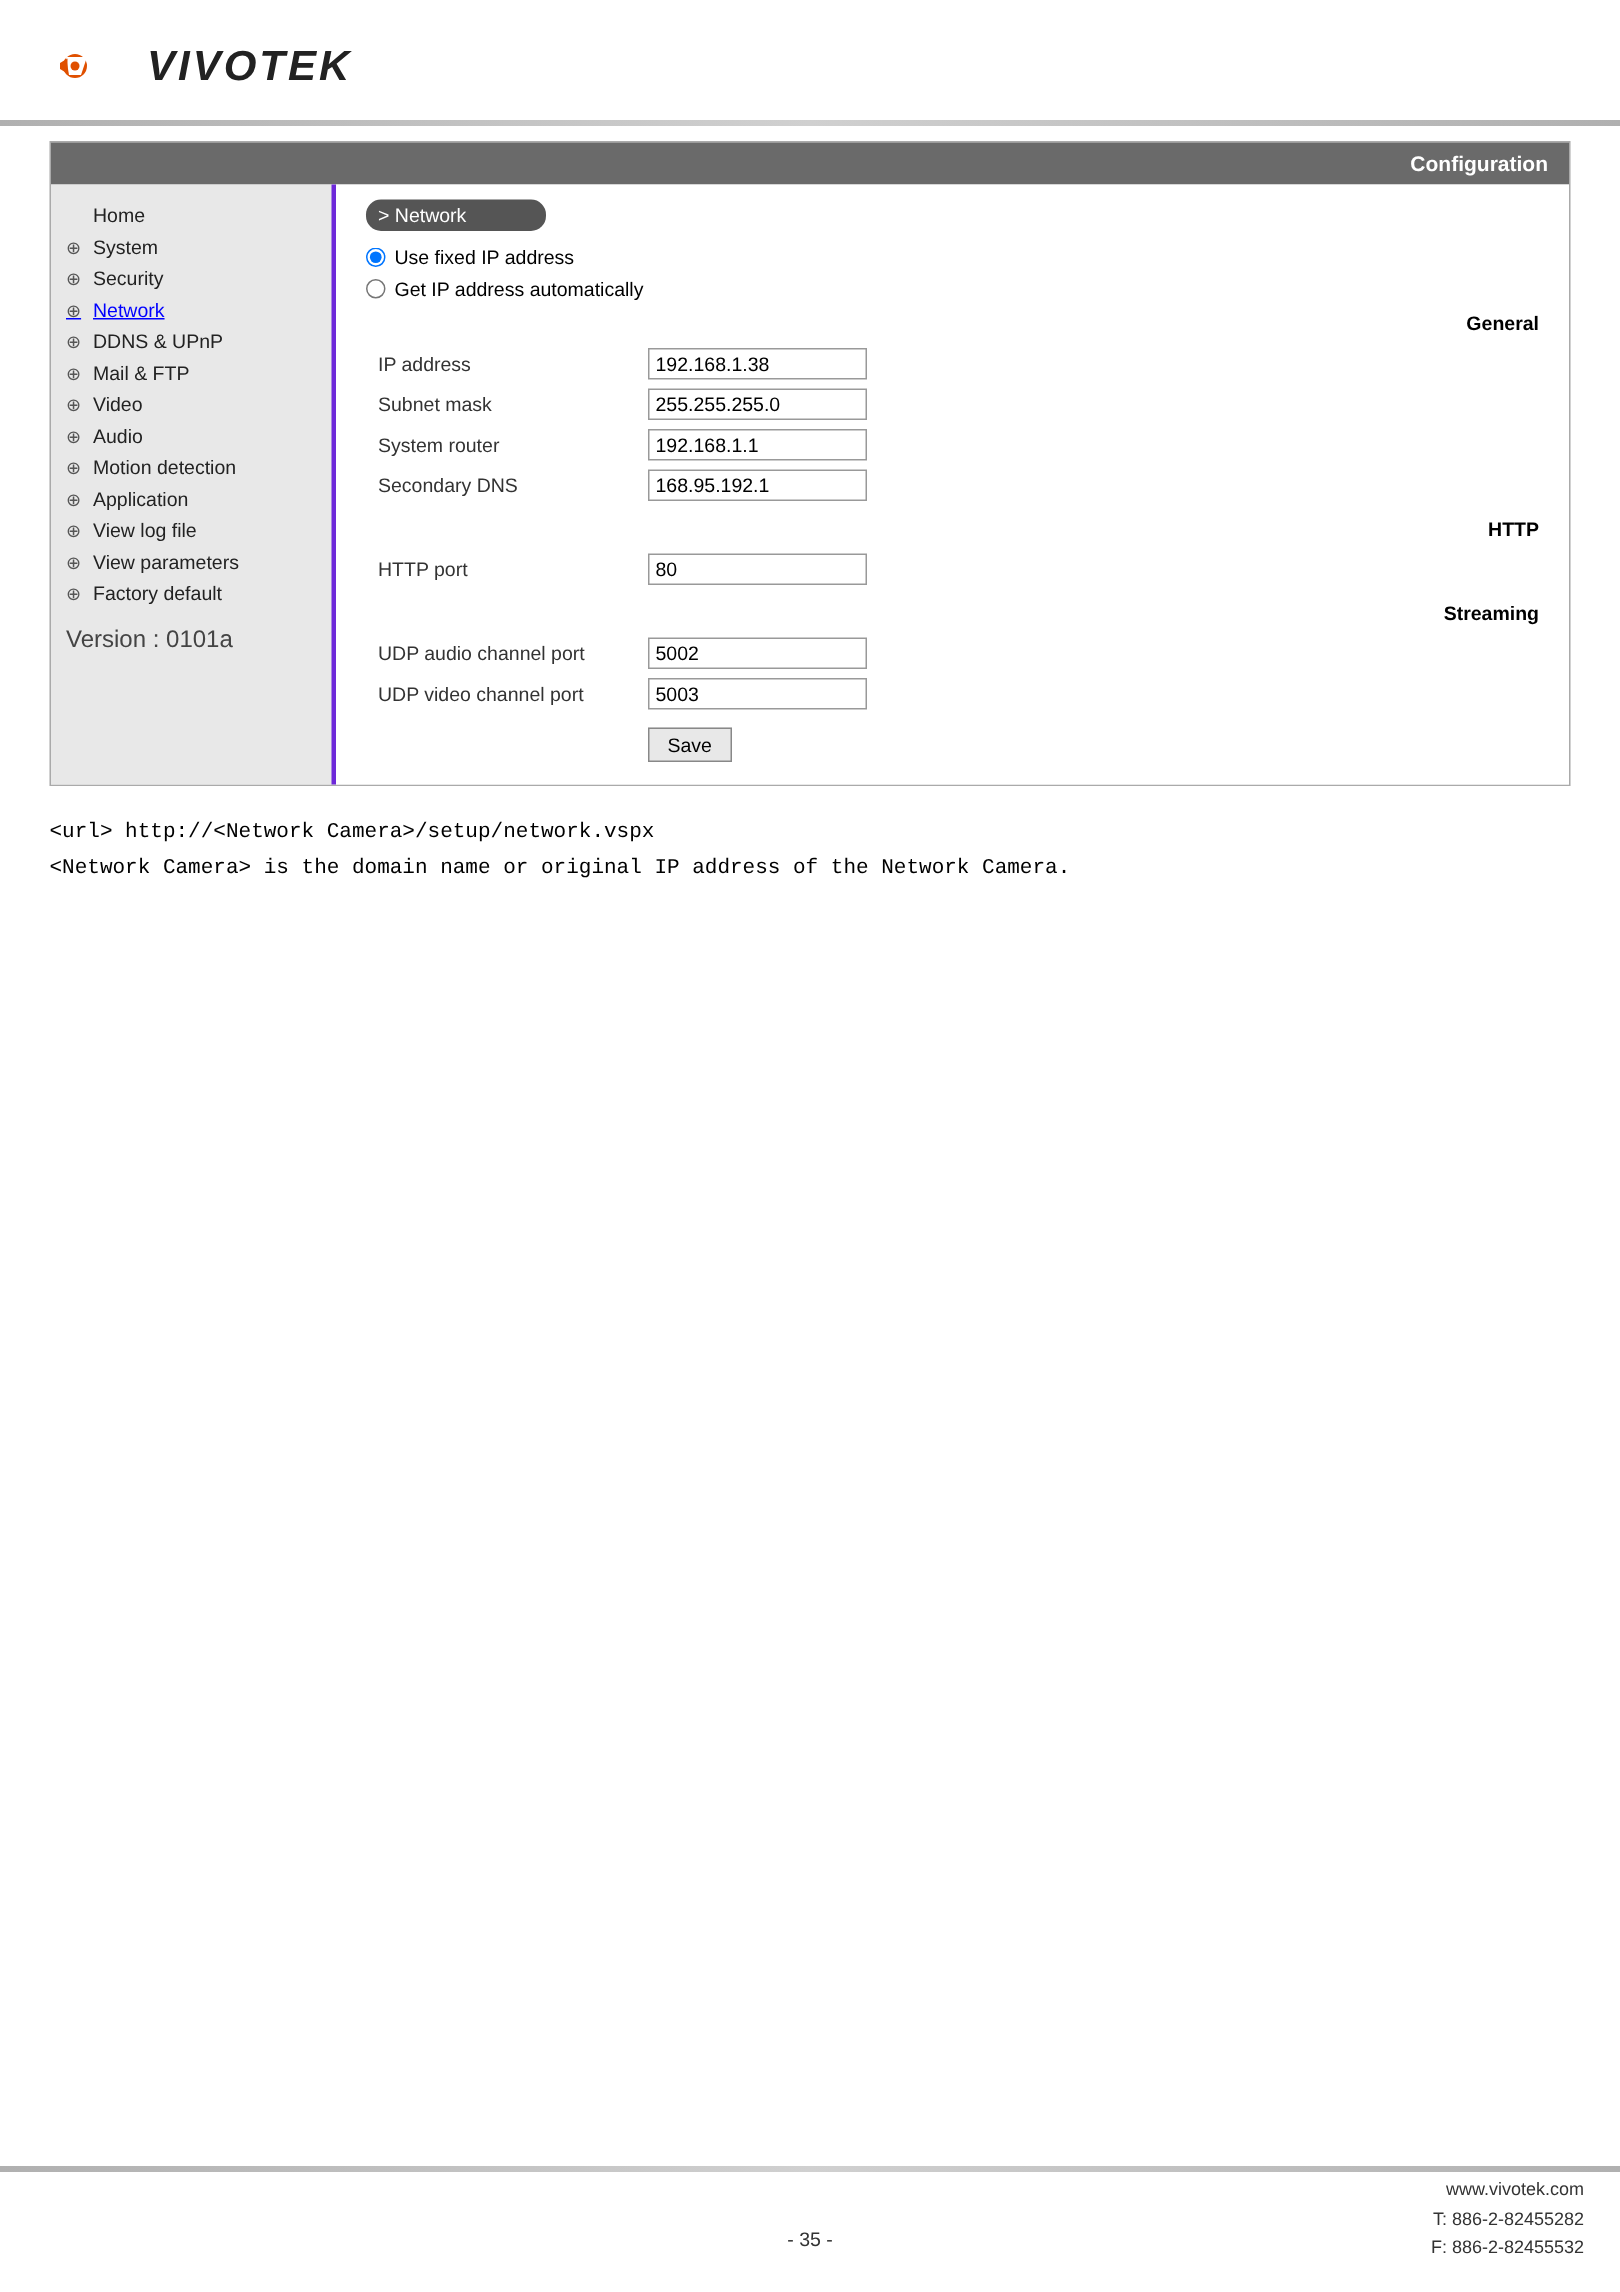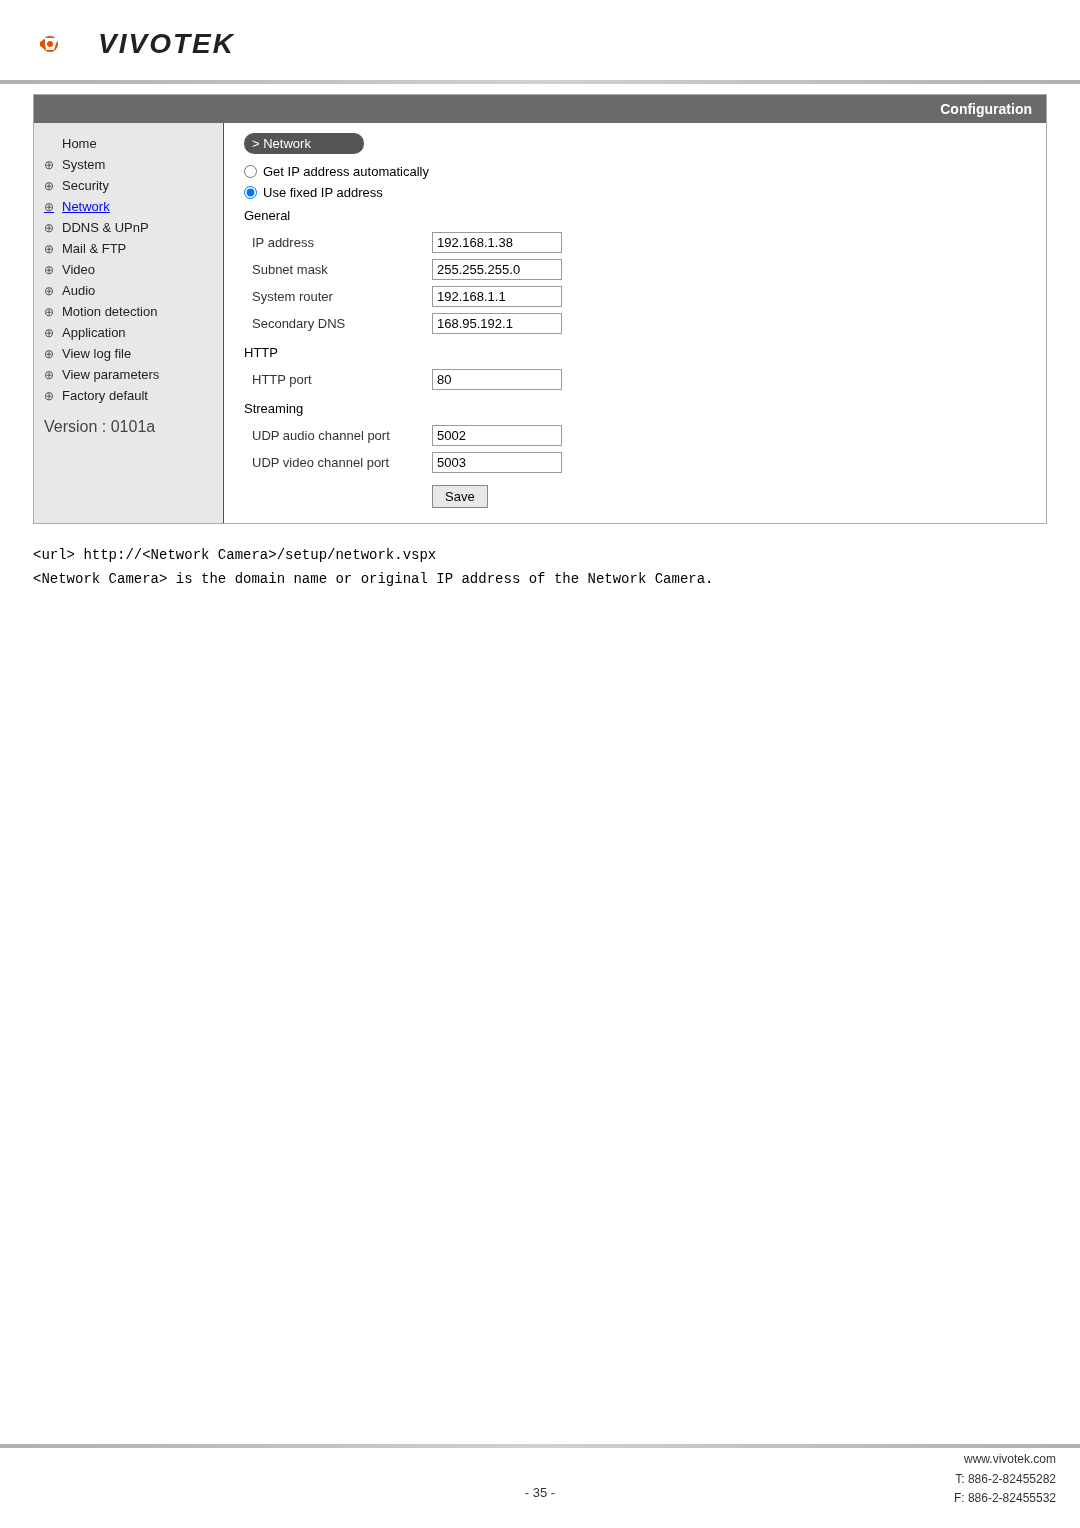--- a/index.html
+++ b/index.html
@@ -68,21 +68,21 @@
     .config-body {
       display: flex;
       min-height: 400px;
     }
 
     
     .sidebar {
       width: 190px;
       min-width: 190px;
       background: #e8e8e8;
-      border-right: 1px solid #6d28d9;
+      border-right: 3px solid #6d28d9;
       padding: 10px 0;
     }
 
     .sidebar-item {
       display: flex;
       align-items: center;
       padding: 3px 10px;
       cursor: pointer;
       font-size: 13px;
       color: #222;
@@ -126,44 +126,45 @@
 
     .radio-row {
       display: flex;
       align-items: center;
       gap: 6px;
       margin-bottom: 6px;
       font-size: 13px;
     }
 
     .section-label {
-      font-weight: normal;
+      font-weight: bold;
       font-size: 13px;
       margin: 8px 0 6px 0;
+      text-align: right;
     }
 
     .form-table {
       width: 100%;
       border-collapse: collapse;
     }
     .form-table td {
       padding: 3px 8px;
       font-size: 13px;
       vertical-align: middle;
     }
     .form-table .label-cell {
       width: 180px;
       color: #333;
     }
     .form-input {
       border: 1px solid #999;
       padding: 2px 4px;
       font-size: 13px;
       background: #fff;
-      width: 130px;
+      width: 146px;
     }
 
     .save-btn {
       background: #e8e8e8;
       border: 1px solid #888;
       padding: 3px 12px;
       font-size: 13px;
       cursor: pointer;
       margin-top: 6px;
     }
@@ -291,26 +292,26 @@
           <span>Factory default</span>
         </div>
         <div class="sidebar-version">Version : 0101a</div>
       </div>
 
       <div class="network-panel">
         <div class="network-title">&gt; Network</div>
 
         
         <div class="radio-row">
+          <input type="radio" name="ip_mode" id="fixed_ip" checked="" style="">
+          <label for="fixed_ip">Use fixed IP address</label>
+        </div>
+        <div class="radio-row">
           <input type="radio" name="ip_mode" id="auto_ip" style="">
           <label for="auto_ip">Get IP address automatically</label>
-        </div>
-        <div class="radio-row">
-          <input type="radio" name="ip_mode" id="fixed_ip" checked="" style="">
-          <label for="fixed_ip">Use fixed IP address</label>
         </div>
 
         
         <div class="section-label">General</div>
         <table class="form-table">
           <tbody>
               <tr>
             <td class="label-cell">IP address</td>
             <td>
               <input class="form-input" type="text" value="192.168.1.38" style="">

